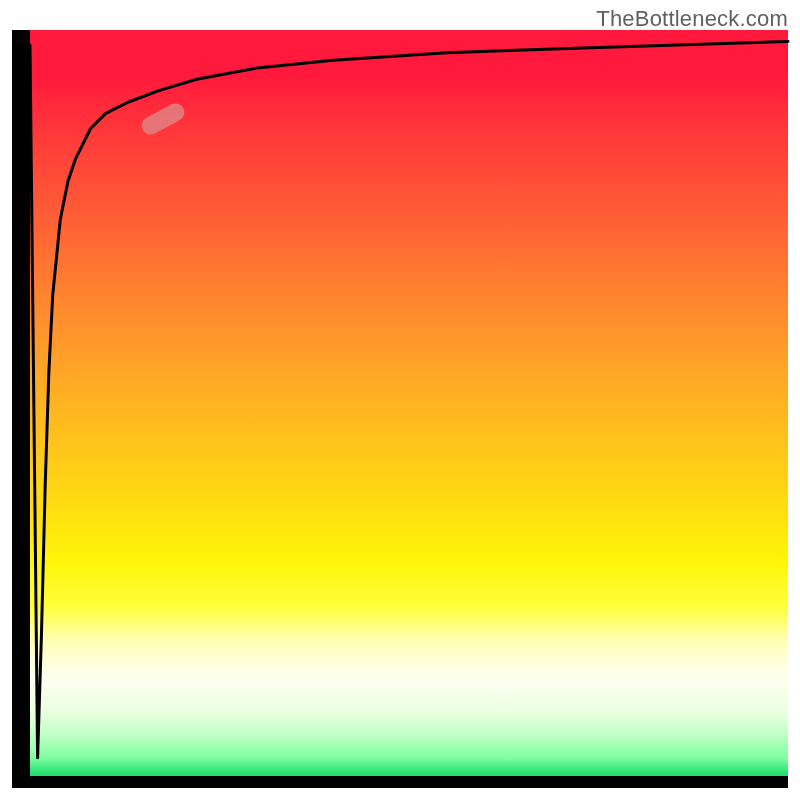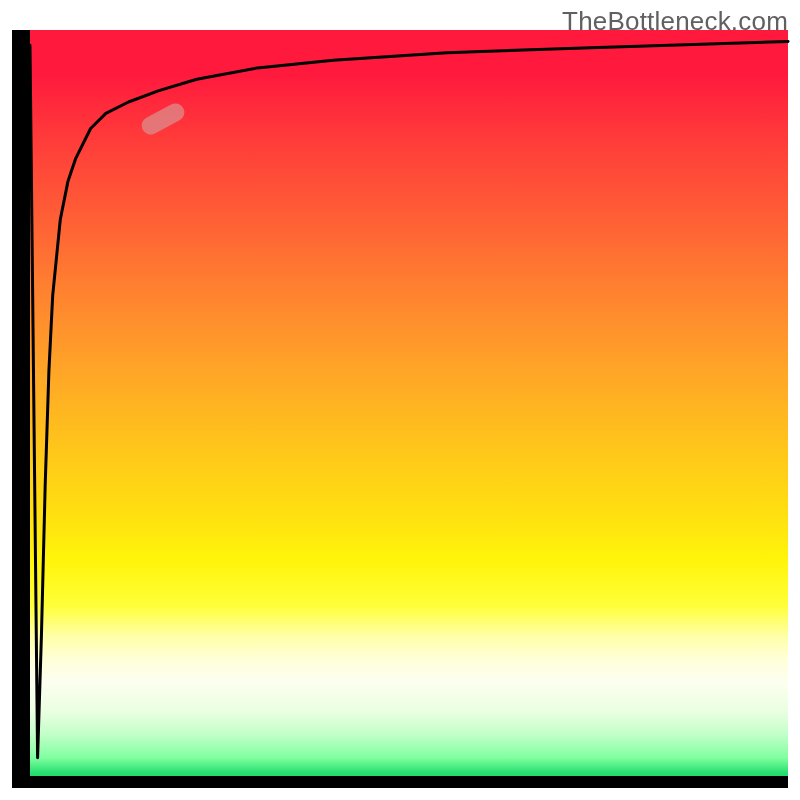--- a/index.html
+++ b/index.html
@@ -57,21 +57,21 @@
     left: 30px;
     top: 776px;
     width: 758px;
     height: 12px;
     background: #000000;
   }
   .attribution {
     position: absolute;
     top: 6px;
     right: 12px;
-    font-size: 26px;
+    font-size: 22px;
     color: #606060;
     font-weight: 400;
     letter-spacing: 0.2px;
     margin-left: 40px;
   }
   svg.curve {
     position: absolute;
     left: 30px;
     top: 30px;
     width: 758px;

